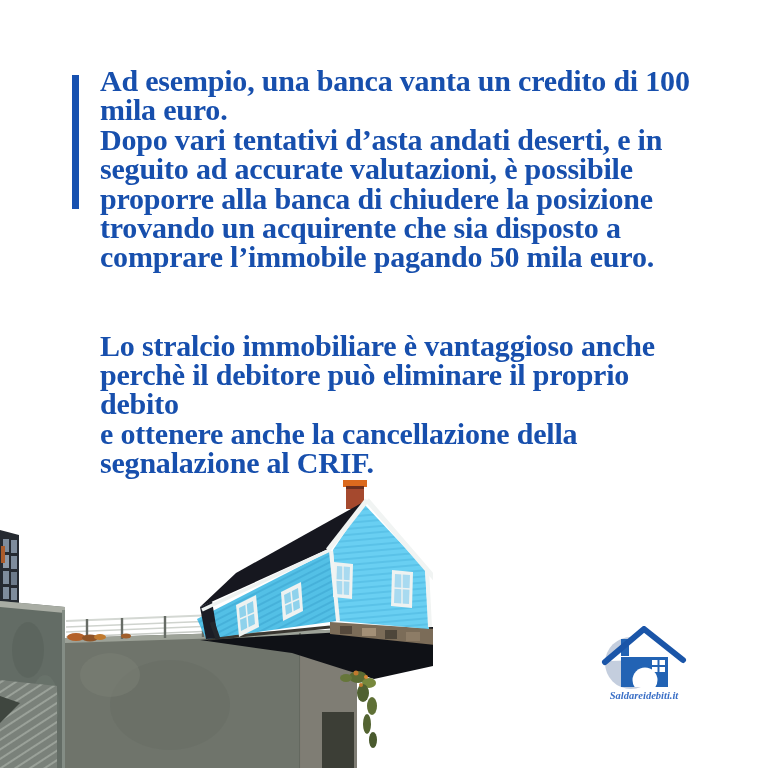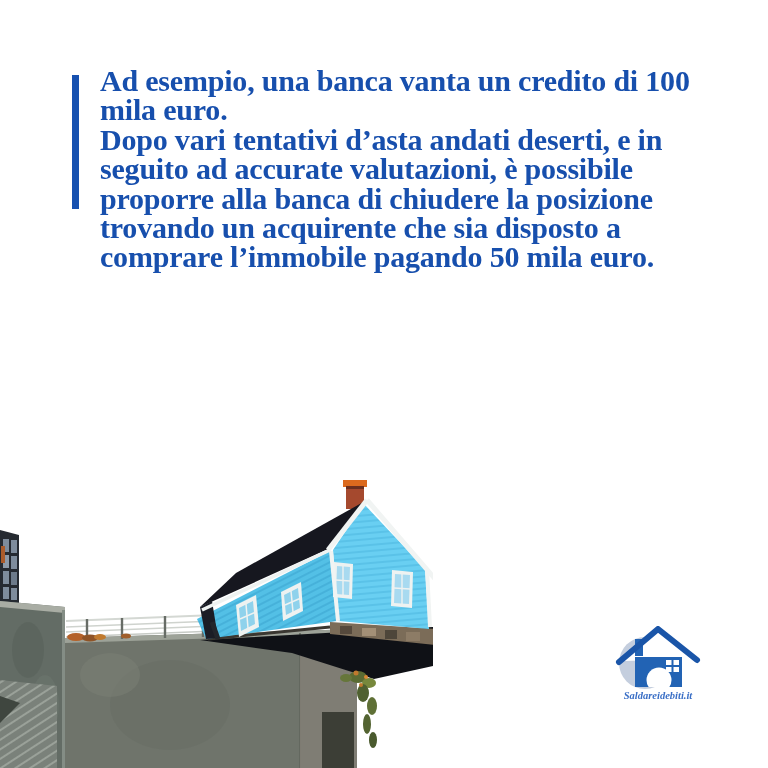--- a/index.html
+++ b/index.html
@@ -14,40 +14,44 @@
   }
   .body-text{
     position:absolute;left:100px;top:66px;width:606px;
     color:var(--textblue,#174fad);
     font-size:30px;line-height:29.4px;font-weight:bold;
     letter-spacing:-0.2px;
   }
   .body-text p{margin:0;white-space:pre-line;}
   .body-text p + p{margin-top:58.8px;}
   .photo{position:absolute;left:0;top:480px;width:433px;height:288px;}
-  .logo{position:absolute;left:608px;top:626px;width:100px;text-align:center;}
+  .logo{position:absolute;left:594px;top:626px;width:100px;text-align:center;}
   .logo svg{display:block;}
   .logo-text{
     font-size:10.5px;font-weight:bold;font-style:italic;
     color:var(--logotext,#3a6fc6);margin-top:-2px;letter-spacing:0;
   }
 </style>
 </head>
 <body style="--accent: #1751b0; --textblue: #174fad; --logotext: #3a6fc6;">
 
 <div class="accent-bar"></div>
 
 <div class="body-text">
   <p>Ad esempio, una banca vanta un credito di 100
 mila euro.
 Dopo vari tentativi d’asta andati deserti, e in
 seguito ad accurate valutazioni, è possibile
 proporre alla banca di chiudere la posizione
 trovando un acquirente che sia disposto a
 comprare l’immobile pagando 50 mila euro.</p>
+  <p>Lo stralcio immobiliare è vantaggioso anche
+perchè il debitore può eliminare il proprio debito
+e ottenere anche la cancellazione della
+segnalazione al CRIF.</p>
 </div>
 
 <svg class="photo" viewBox="0 0 433 288" aria-hidden="true">
   <defs>
     <pattern id="sidingL" width="6" height="6" patternUnits="userSpaceOnUse" patternTransform="rotate(-27)">
       <rect width="6" height="6" fill="#53c0e6"></rect>
       <line x1="0" y1="1" x2="6" y2="1" stroke="#3fa9d4" stroke-width="1.3"></line>
     </pattern>
     <pattern id="sidingR" width="6" height="6" patternUnits="userSpaceOnUse" patternTransform="rotate(-5)">
       <rect width="6" height="6" fill="#69cff2"></rect>

